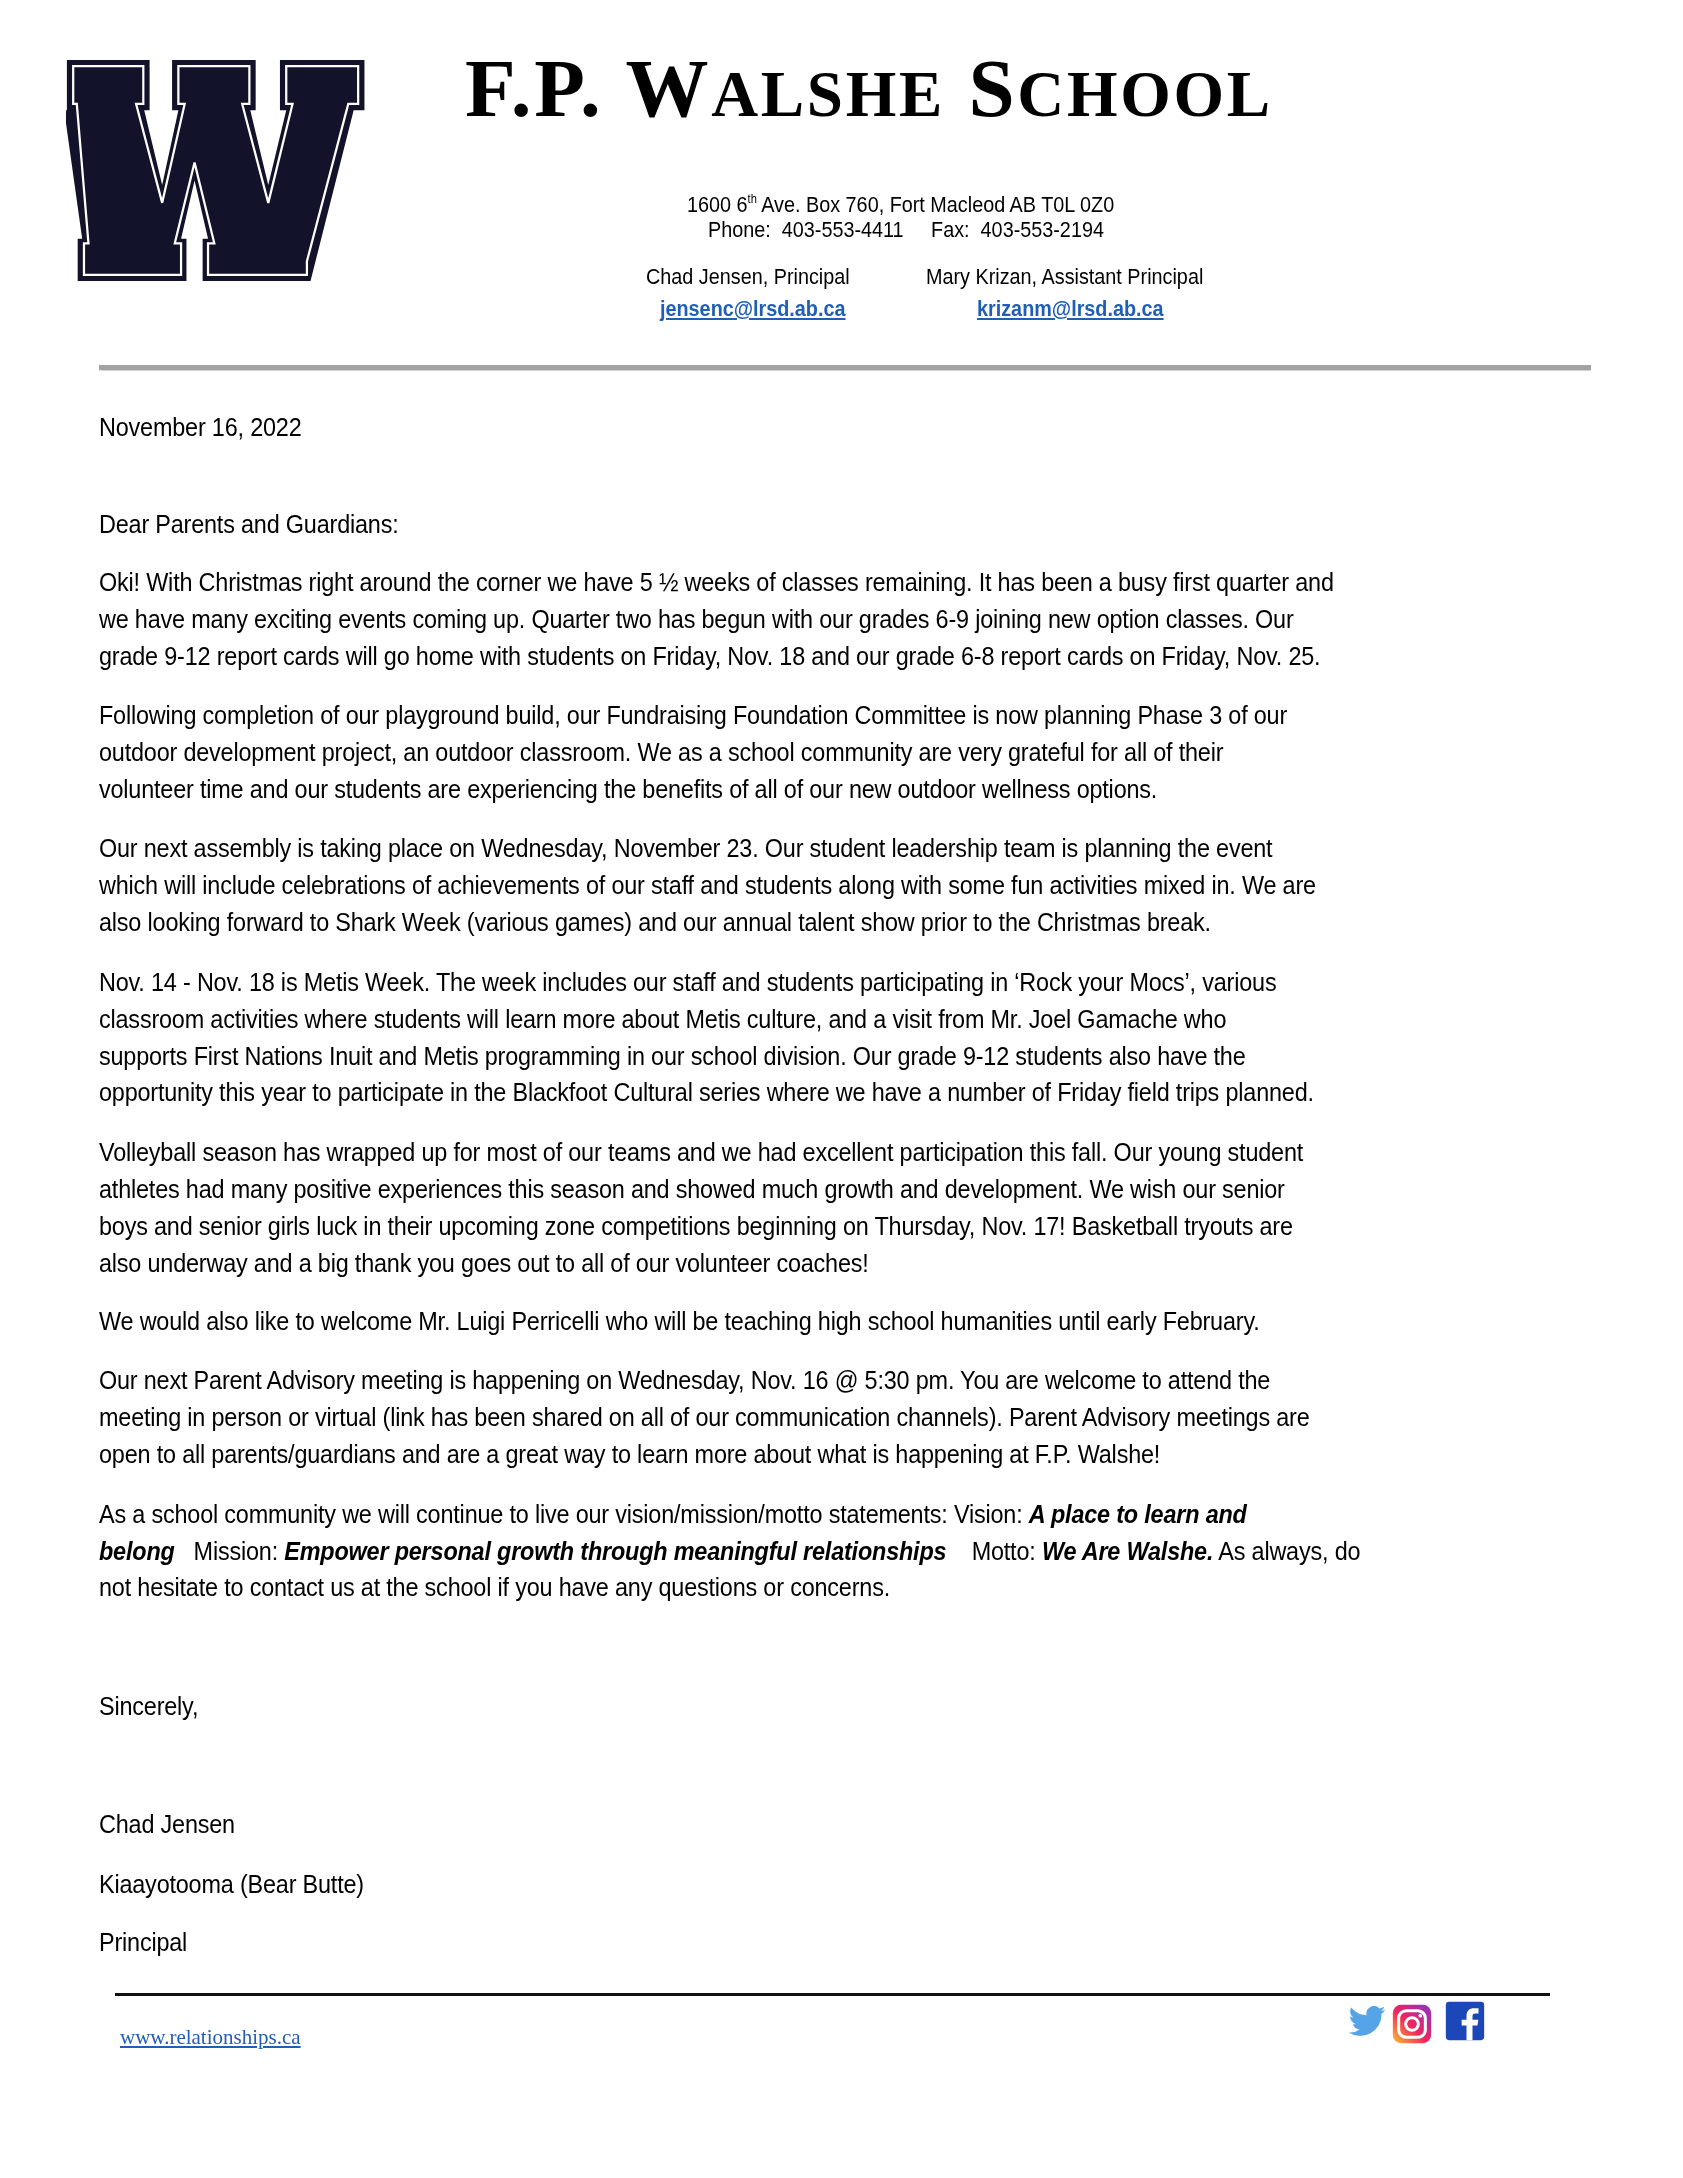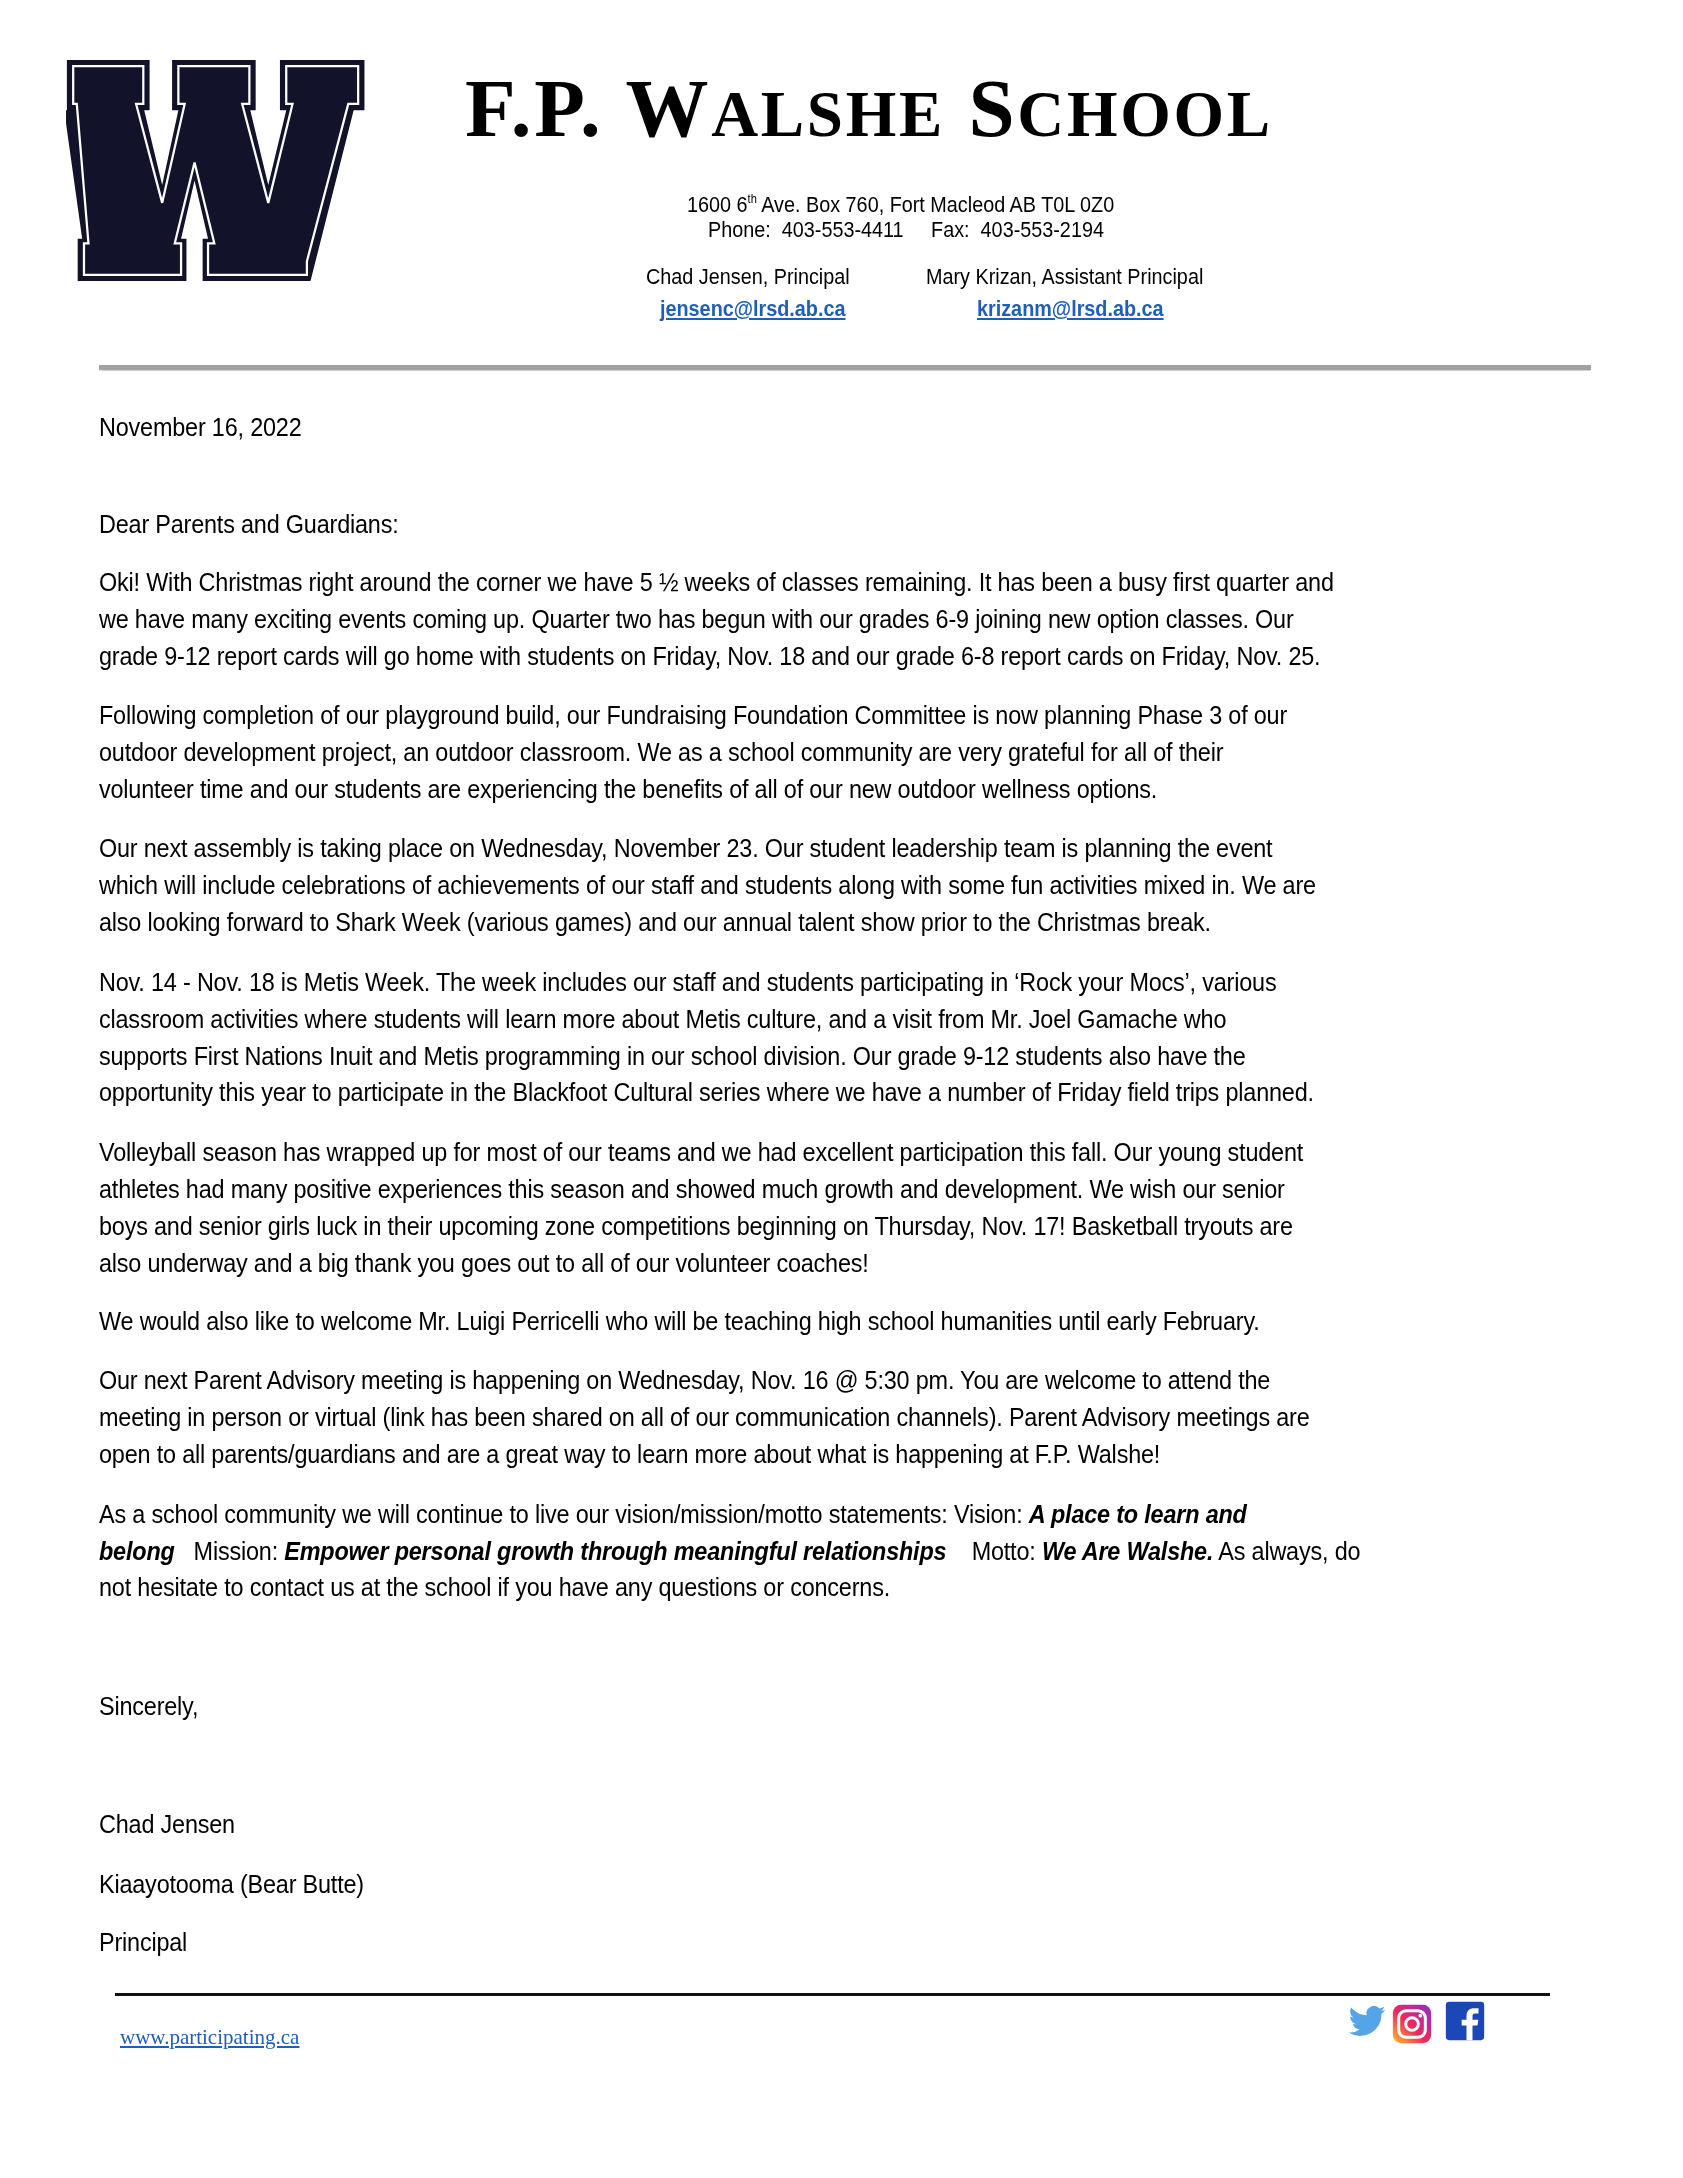--- a/index.html
+++ b/index.html
@@ -1,19 +1,19 @@
 <!DOCTYPE html>
 <html style="font-size:14.4px"><head>
 <meta charset="utf-8">
 <style>
   html, body { margin:0; padding:0; background:#ffffff; }
   body { width:1683px; height:2178px; position:relative; overflow:hidden; font-family:"Liberation Sans", sans-serif; color:#000; }
   .abs { position:absolute; }
   .logo { left:66px; top:59px; width:338px; height:223px; }
-  .title { left:465px; top:47px; font-family:"Liberation Serif", serif; font-weight:bold; font-size:83px; letter-spacing:2.7px; white-space:nowrap; line-height:1;margin-top:20px; }
+  .title { left:465px; top:47px; font-family:"Liberation Serif", serif; font-weight:bold; font-size:83px; letter-spacing:2.7px; white-space:nowrap; line-height:1; }
   .title .sc { font-size:65px; }
   .hdr { font-family:"Liberation Sans", sans-serif; font-size:22.5px; line-height:27px; white-space:nowrap; transform:scaleX(0.88); transform-origin:left top; }
   .hdr sup { font-size:12.6px; }
   .link { color:#1f5fb8; text-decoration:underline; font-weight:bold; }
   .rule-top { left:99px; top:365px; width:1492px; height:4.5px; background:#a2a2a2; box-shadow:0 0.9px 0.9px #d0d0d0; }
   .body-line { left:99px; font-size:26px; line-height:31px; white-space:nowrap; transform:scaleX(0.90); transform-origin:left top; letter-spacing:-0.2px; }
   .bi { font-weight:bold; font-style:italic; }
   .rule-foot { left:115px; top:1993px; width:1435px; height:2.7px; background:#111; }
   .url { left:120px; top:2025px; font-family:"Liberation Serif", serif; font-size:21px; color:#1f5fb8; text-decoration:underline; }
   .icon { width:40px; height:40px; }
@@ -71,21 +71,21 @@
 <div class="abs body-line" style="top:1499px; white-space:pre;"><span>As a school community we will continue to live our vision/mission/motto statements: Vision: </span><span class="bi">A place to learn and</span></div>
 <div class="abs body-line" style="top:1536px; white-space:pre;"><span class="bi">belong</span><span>   Mission: </span><span class="bi">Empower personal growth through meaningful relationships</span><span>    Motto: </span><span class="bi">We Are Walshe.</span><span> As always, do</span></div>
 <div class="abs body-line" style="top:1572px;">not hesitate to contact us at the school if you have any questions or concerns.</div>
 
 <div class="abs body-line" style="top:1691px;">Sincerely,</div>
 <div class="abs body-line" style="top:1809px;">Chad Jensen</div>
 <div class="abs body-line" style="top:1869px;">Kiaayotooma (Bear Butte)</div>
 <div class="abs body-line" style="top:1927px;">Principal</div>
 
 <div class="abs rule-foot"></div>
-<a class="abs url">www.participating.ca</a>
+<a class="abs url">www.relationships.ca</a>
 
 <svg class="abs icon" style="left:1347px; top:2002px;" viewBox="0 0 24 24">
   <path fill="#55a4e8" d="M23 4.6c-.8.4-1.7.6-2.6.7.9-.6 1.6-1.4 2-2.5-.9.5-1.9.9-2.9 1.1a4.5 4.5 0 0 0-7.7 4.1C8 7.8 4.7 6 2.5 3.3c-1.2 2.1-.6 4.7 1.4 6-.7 0-1.4-.2-2-.6 0 2.2 1.5 4.1 3.6 4.5-.7.2-1.4.2-2 .1.6 1.8 2.3 3.1 4.2 3.1A9 9 0 0 1 1 18.3 12.8 12.8 0 0 0 20.7 7.5V7c.9-.6 1.6-1.4 2.3-2.4z"></path>
 </svg>
 <svg class="abs icon" style="left:1392px; top:2004px;" viewBox="0 0 24 24">
   <defs>
       <linearGradient id="ig" x1="0" y1="1" x2="1" y2="0">
         <stop offset="0" stop-color="#fdc12b"></stop>
         <stop offset="0.45" stop-color="#f0285b"></stop>
         <stop offset="1" stop-color="#8b2fc9"></stop>

